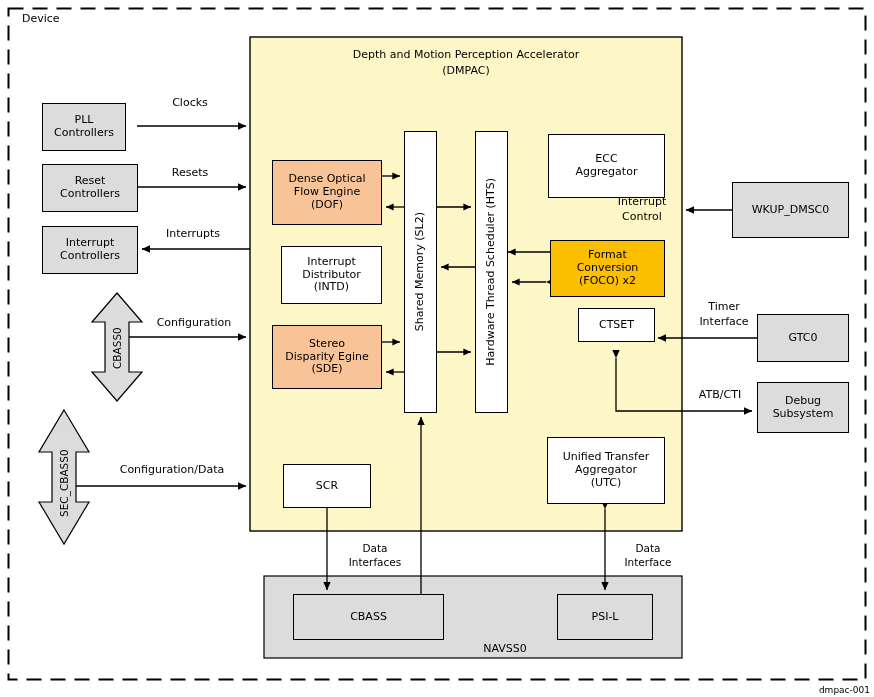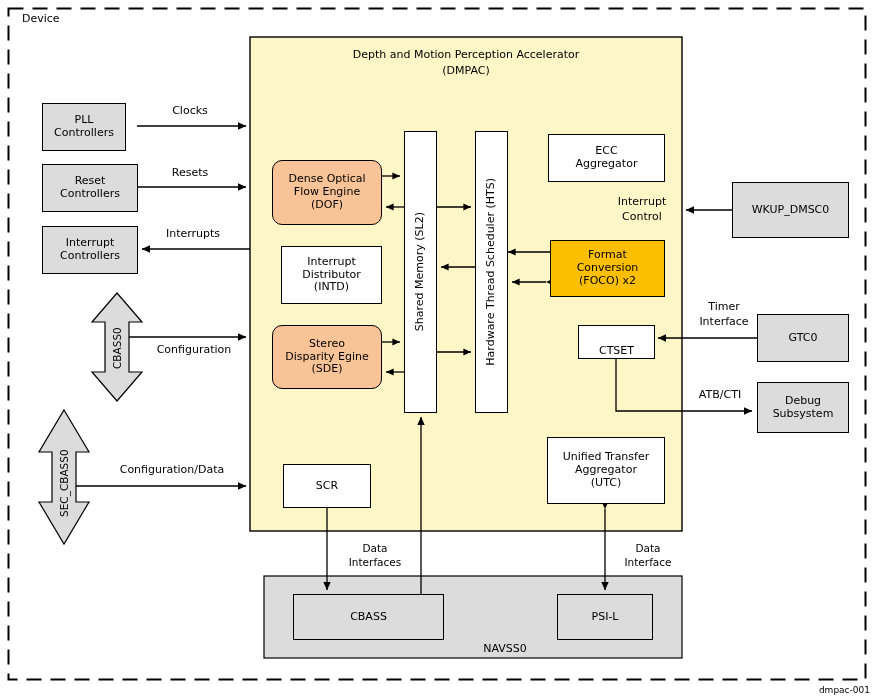--- a/index.html
+++ b/index.html
@@ -7,21 +7,21 @@
        font-family:"DejaVu Sans", sans-serif;}
   #stage{position:absolute;left:0;top:0;width:874px;height:697px;}
   svg{position:absolute;left:0;top:0;width:874px;height:697px;}
   .lbl{position:absolute;text-align:center;line-height:1.18;
        color:#000;font-family:"DejaVu Sans", sans-serif;}
   .box{position:absolute;box-sizing:border-box;border:1px solid #000;
        display:flex;align-items:center;justify-content:center;text-align:center;
        line-height:1.18;color:#000;}
   .gray{background:#dcdcdc;}
   .white{background:#ffffff;}
-  .orange{background:#f8c396;border-radius:10px;}
+  .orange{background:#f8c396;}
   .amber{background:#fcbf00;}
   .vert{writing-mode:vertical-rl;transform:rotate(180deg);}
   .caption{position:absolute;right:4px;bottom:2px;font-size:9px;color:#000;}
   .devlabel{position:absolute;left:22px;top:12px;font-size:11px;color:#000;}
   .t10{font-size:10.5px;}
   .t11{font-size:11px;}
 </style>
 </head>
 <body>
 
@@ -109,24 +109,24 @@
   </div>
 
   <div style="position:absolute;left:108px;top:318px;width:18px;height:60px;">
     <div class="vert t10" style="height:60px;line-height:18px;text-align:center;">CBASS0</div>
   </div>
 
   <div style="position:absolute;left:55px;top:437px;width:18px;height:92px;">
     <div class="vert t10" style="height:92px;line-height:18px;text-align:center;">SEC_CBASS0</div>
   </div>
 
-  <div class="lbl t11" style="left:150px;top:105px;width:80px;">Clocks</div>
+  <div class="lbl t11" style="left:150px;top:97px;width:80px;">Clocks</div>
   <div class="lbl t11" style="left:150px;top:167px;width:80px;">Resets</div>
   <div class="lbl t11" style="left:148px;top:228px;width:90px;">Interrupts</div>
-  <div class="lbl t11" style="left:140px;top:317px;width:108px;margin-top:27px;">Configuration</div>
+  <div class="lbl t11" style="left:140px;top:317px;width:108px;">Configuration</div>
   <div class="lbl t11" style="left:96px;top:464px;width:152px;">Configuration/Data</div>
 
   <div class="lbl t11" style="left:600px;top:196px;width:84px;">Interrupt</div>
   <div class="lbl t11" style="left:600px;top:211px;width:84px;">Control</div>
 
   <div class="lbl t11" style="left:688px;top:301px;width:72px;">Timer</div>
   <div class="lbl t11" style="left:688px;top:316px;width:72px;">Interface</div>
 
   <div class="lbl t11" style="left:688px;top:389px;width:64px;">ATB/CTI</div>
 
@@ -165,36 +165,36 @@
   </div>
 
   <div class="box white" style="left:404px;top:131px;width:33px;height:282px;">
     <div class="vert t11">Shared Memory (SL2)</div>
   </div>
 
   <div class="box white" style="left:475px;top:131px;width:33px;height:282px;">
     <div class="vert t11">Hardware Thread Scheduler (HTS)</div>
   </div>
 
-  <div class="box white t11" style="left:548px;top:134px;width:117px;height:48px;">
+  <div class="box white t11" style="left:548px;top:134px;width:117px;height:64px;">
     <div>
       <div>ECC</div>
       <div>Aggregator</div>
     </div>
   </div>
 
   <div class="box amber t11" style="left:550px;top:240px;width:115px;height:57px;">
     <div>
       <div>Format</div>
       <div>Conversion</div>
       <div>(FOCO) x2</div>
     </div>
   </div>
 
-  <div class="box white t11" style="left:578px;top:325px;width:77px;height:34px;align-items:flex-end;">
+  <div class="box white t11" style="left:578px;top:308px;width:77px;height:34px;">
     <div>CTSET</div>
   </div>
 
   <div class="box white t11" style="left:547px;top:437px;width:118px;height:67px;">
     <div>
       <div>Unified Transfer</div>
       <div>Aggregator</div>
       <div>(UTC)</div>
     </div>
   </div>

